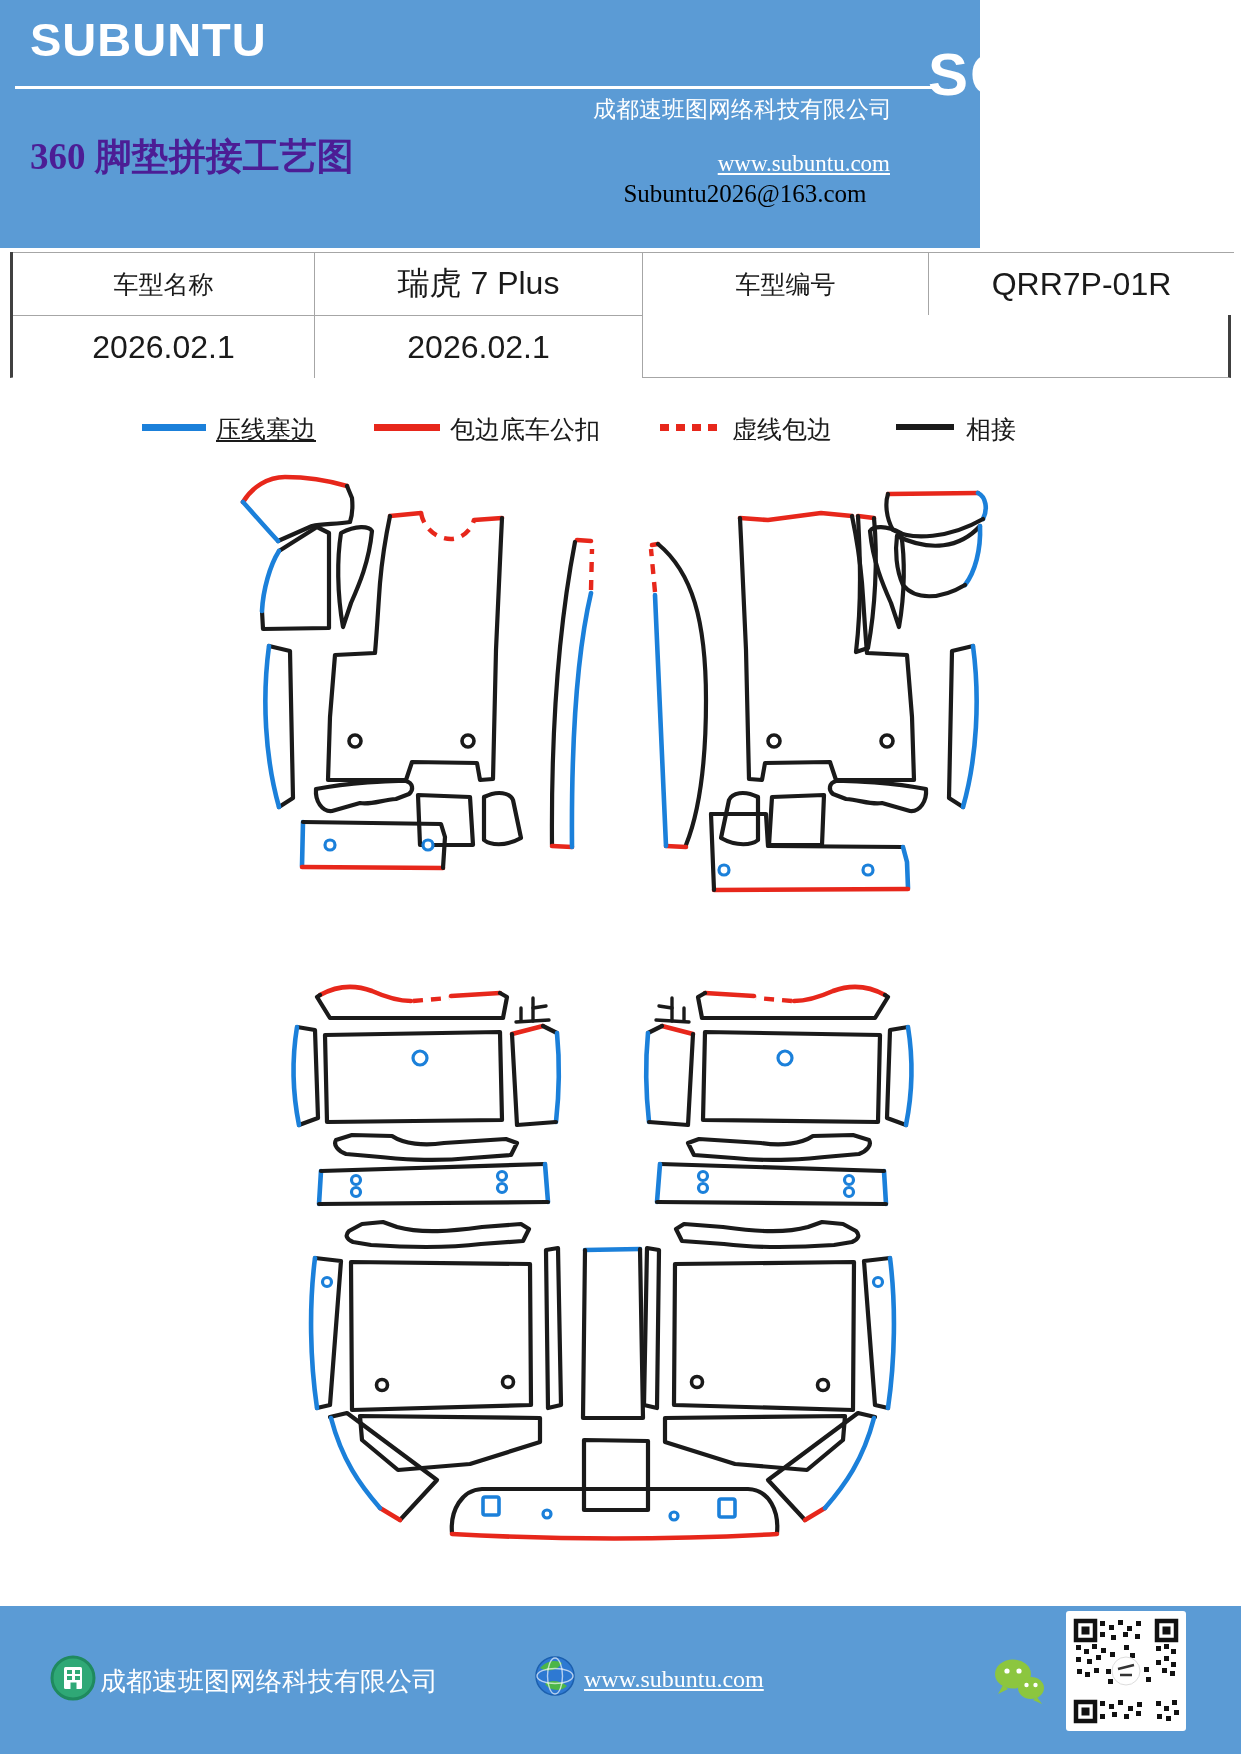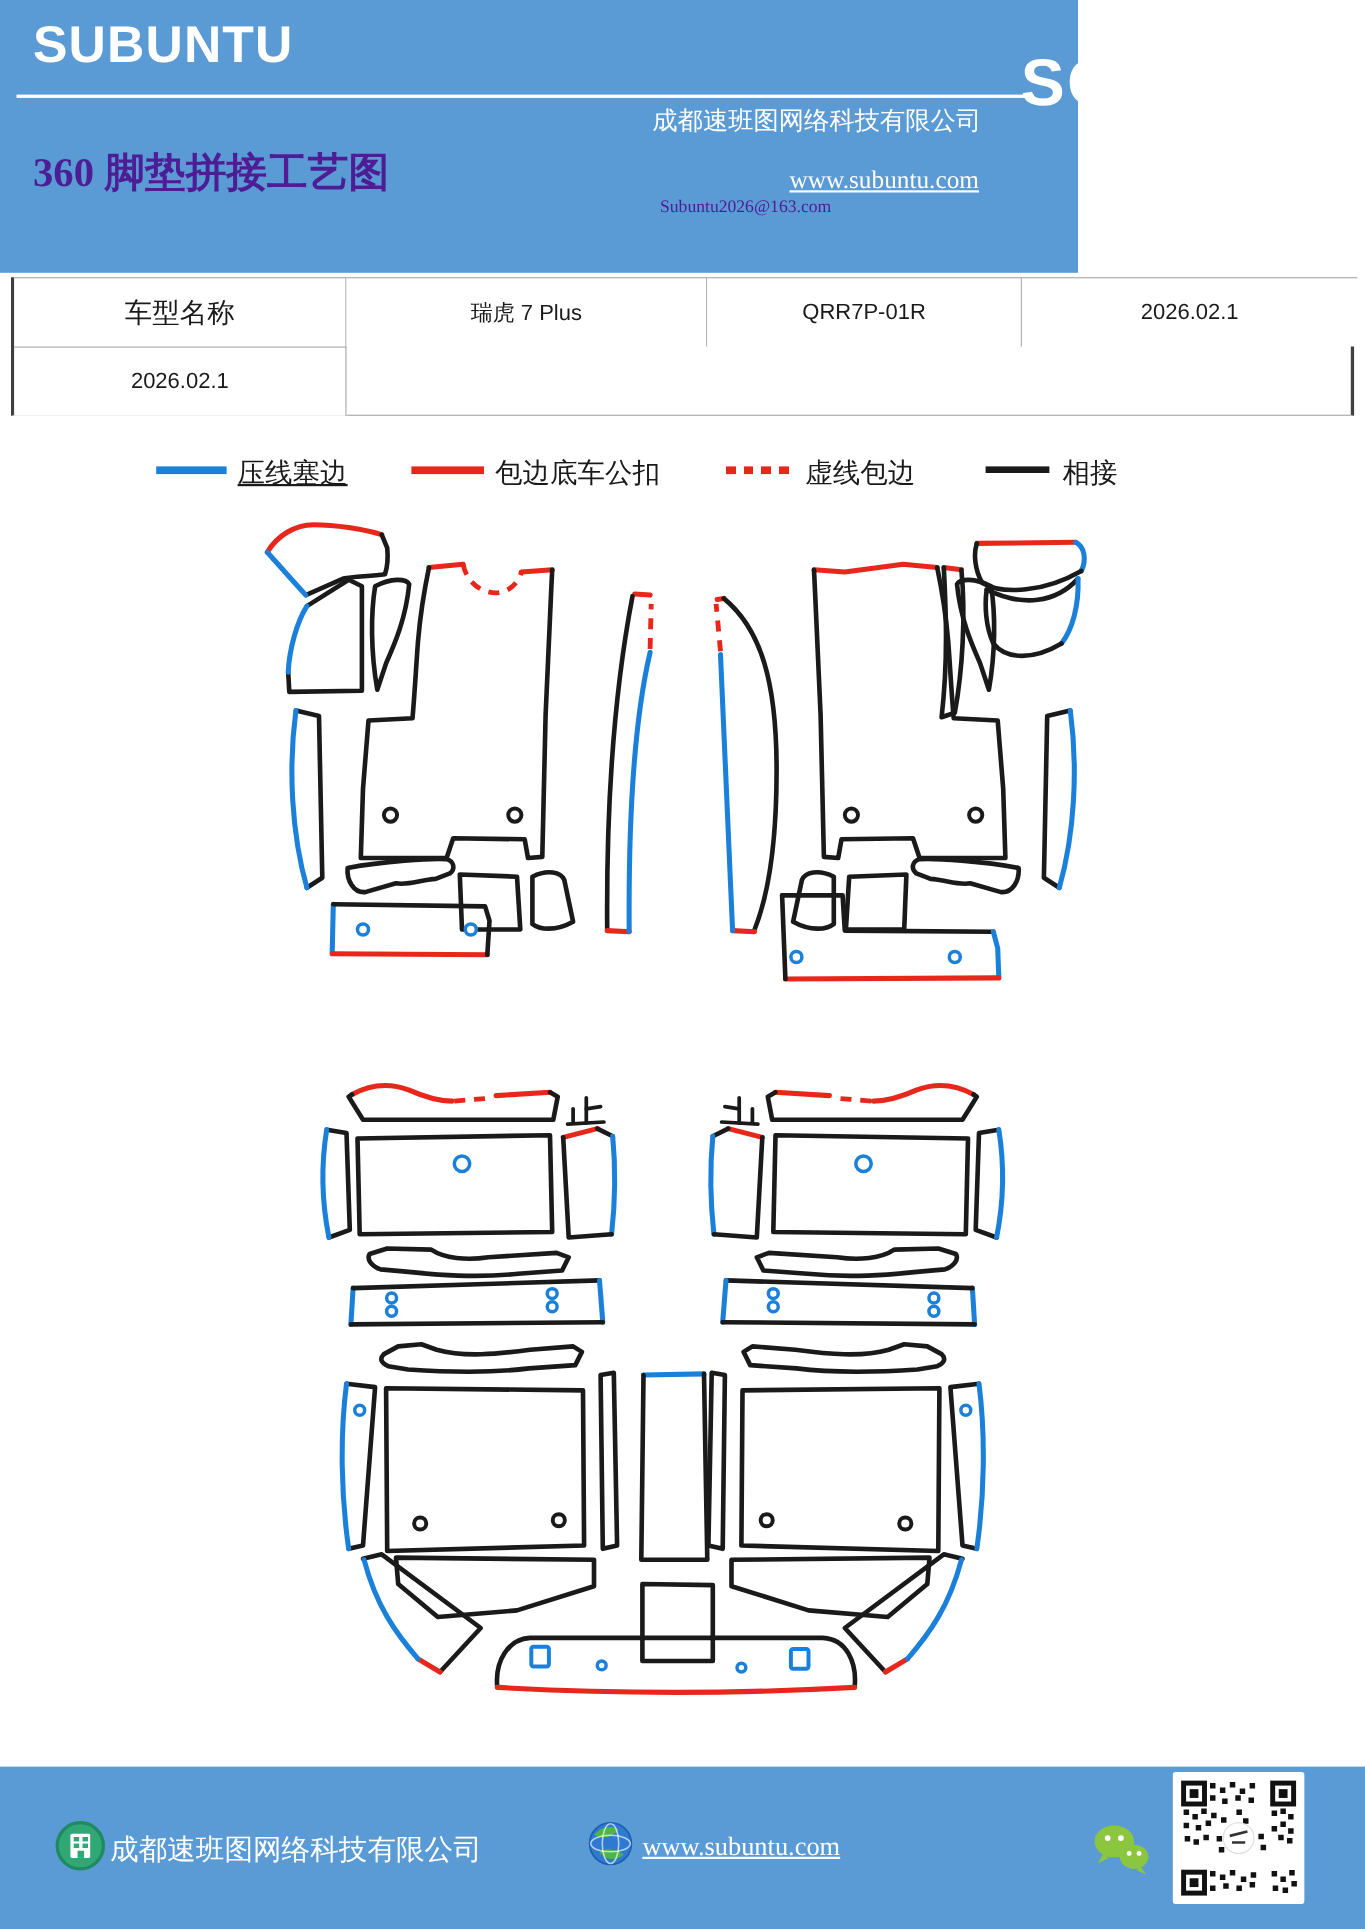--- a/index.html
+++ b/index.html
@@ -10,29 +10,29 @@
   .header { position:absolute; left:0; top:0; width:980px; height:248px; background:#5B9BD5; }
   .brand  { position:absolute; left:30px; top:12px; font-family:"Liberation Sans","DejaVu Sans",sans-serif;
             font-weight:bold; font-size:47px; color:#fff; letter-spacing:1px; }
   .hline  { position:absolute; left:15px; top:86px; width:925px; height:3px; background:#fff; }
   .company{ position:absolute; left:535px; width:357px; top:94px; font-size:23px; color:#fff; text-align:right; }
   .title  { position:absolute; left:30px; top:132px; font-size:37px; font-weight:bold; color:#4c1d95; }
   .sop    { position:absolute; left:928px; top:40px; font-family:"Liberation Sans","DejaVu Sans",sans-serif;
             font-weight:bold; font-size:60px; color:#fff; letter-spacing:2px; }
   .weburl { position:absolute; left:640px; width:250px; top:151px; font-size:23px; color:#fff;
             text-align:right; text-decoration:underline; }
-  .email  { position:absolute; left:600px; width:290px; top:180px; font-size:16px; color:#4c1d95; text-align:left; }
+  .email  { position:absolute; left:600px; width:290px; top:180px; font-size:25px; color:#000000; text-align:center; }
   
   .info { position:absolute; left:10px; top:252px; width:1221px; height:126px;
           border-left:3px solid #404040; border-right:3px solid #404040; border-bottom:1px solid #A6A6A6;
           display:grid; grid-template-columns:302px 328px 286px 305px; grid-template-rows:63px 63px; }
   .cell { border-right:1px solid #A6A6A6; border-top:1px solid #A6A6A6; display:flex;
           align-items:center; justify-content:center; font-size:25px; color:#1a1a1a; background:#fff; }
   .cell:nth-child(4n){ border-right:none; }
-  .cell.val { font-family:"Liberation Sans","DejaVu Sans",sans-serif; font-size:20px; }
+  .cell.val { font-family:"Liberation Sans","DejaVu Sans",sans-serif; font-size:32px; }
   
   .legend-label { position:absolute; top:413px; font-size:25px; color:#1a1a1a; }
   .legend-line  { position:absolute; top:424px; height:7px; }
   .leg-dash { background:repeating-linear-gradient(90deg,#E7271B 0 9px,transparent 9px 16px)!important; }
   
   svg.diagram { position:absolute; left:0; top:0; }
   .k  { fill:none; stroke:#1A1A1A; stroke-width:4.2; stroke-linecap:round; stroke-linejoin:round; }
   .b  { fill:none; stroke:#1B80DA; stroke-width:4.6; stroke-linecap:round; stroke-linejoin:round; }
   .r  { fill:none; stroke:#E7271B; stroke-width:4.6; stroke-linecap:round; stroke-linejoin:round; }
   .rd { fill:none; stroke:#E7271B; stroke-width:4.4; stroke-dasharray:10 8; stroke-linecap:butt; }
@@ -54,20 +54,21 @@
   <div class="company">成都速班图网络科技有限公司</div>
   <div class="title">360 脚垫拼接工艺图</div>
   <div class="sop">SOP</div>
   <div class="weburl">www.subuntu.com</div>
   <div class="email">Subuntu2026@163.com</div>
 </div>
 
 <div class="info">
   <div class="cell">车型名称</div>
   <div class="cell val">瑞虎 7 Plus</div>
+  <div class="cell">车型编号</div>
   <div class="cell val">QRR7P-01R</div>
   <div class="cell val">2026.02.1</div>
   <div class="cell val">2026.02.1</div>
 </div>
 
 <div>
   <div class="legend-line" style="left:142px;width:64px;background:#1B80DA;"></div>
   <div class="legend-label" style="left:216px;text-decoration:underline;">压线塞边</div>
   <div class="legend-line" style="left:374px;width:66px;background:#E7271B;"></div>
   <div class="legend-label" style="left:450px;">包边底车公扣</div>

